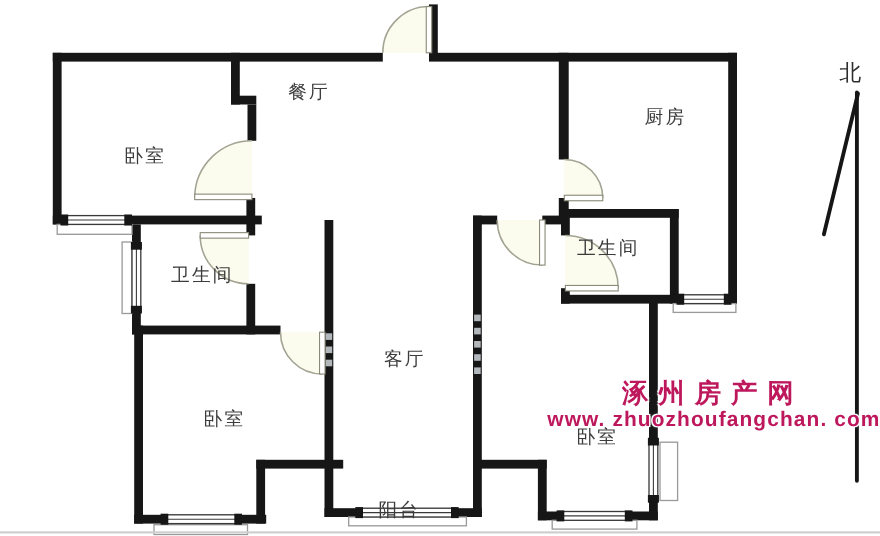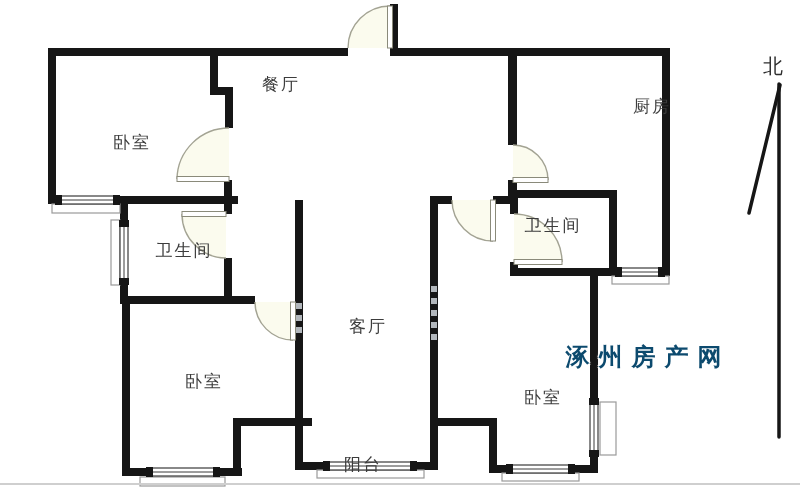--- a/index.html
+++ b/index.html
@@ -5,21 +5,21 @@
   html,body{margin:0;padding:0;background:#ffffff;}
   .stage{position:relative;width:800px;height:487px;background:#ffffff;overflow:hidden;
          font-family:"Liberation Serif", serif;}
   #plan-svg{position:absolute;left:0;top:0;}
   .room-label{position:absolute;transform:translate(-50%,-50%);
               font-size:17px;color:#3c3c3c;letter-spacing:2px;white-space:nowrap;
               font-family:"Liberation Serif", serif;}
   .compass-label{position:absolute;transform:translate(-50%,-50%);
                  font-size:20px;color:#2e2e2e;letter-spacing:0;
                  font-family:"Liberation Serif", serif;}
-  .wm{position:absolute;transform:translate(-50%,-50%);font-weight:bold;color:#0c4a6e;
+  .wm{position:absolute;transform:translate(-50%,-50%);font-weight:bold;color:#be185d;
       white-space:nowrap;font-family:"Liberation Sans", sans-serif;
       text-shadow:-1px -1px 0 #fff,1px -1px 0 #fff,-1px 1px 0 #fff,1px 1px 0 #fff,0 0 3px #fff;}
   .wm-line1{font-size:24px;letter-spacing:9px;}
   .wm-line2{font-size:19px;letter-spacing:1px;}
 </style>
 </head>
 <body>
 
 <div class="stage">
   <svg id="plan-svg" width="800" height="487" viewBox="0 0 800 487">
@@ -122,24 +122,25 @@
       <line x1="148" y1="472" x2="218" y2="472" stroke="#3a3a3a" stroke-width="1"></line>
       <rect x="146" y="467" width="7" height="10" fill="#161616"></rect>
       <rect x="213" y="467" width="7" height="10" fill="#161616"></rect>
       <line x1="779" y1="84" x2="779" y2="437" stroke="#161616" stroke-width="3.5" stroke-linecap="round"></line>
       <line x1="749" y1="213" x2="780" y2="85" stroke="#161616" stroke-width="3.5" stroke-linecap="round"></line>
       <rect x="0" y="483" width="800" height="2" fill="#cfcfcf"></rect>
     </svg>
 
   <span class="room-label" style="left: 132px; top: 142px;">卧室</span>
   <span class="room-label" style="left: 281px; top: 84px;">餐厅</span>
-  <span class="room-label" style="left: 605px; top: 106px; margin-left: 47px;">厨房</span>
+  <span class="room-label" style="left: 605px; top: 106px;">厨房</span>
   <span class="room-label" style="left: 184px; top: 250px;">卫生间</span>
   <span class="room-label" style="left: 553px; top: 225px;">卫生间</span>
   <span class="room-label" style="left: 368px; top: 326px; font-family: Liberation Mono, monospace;">客厅</span>
   <span class="room-label" style="left: 204px; top: 381px;">卧室</span>
   <span class="room-label" style="left: 543px; top: 397px;">卧室</span>
   <span class="room-label" style="left: 363px; top: 464px;">阳台</span>
 
   <span class="compass-label" style="left: 773px; top: 66px;">北</span>
 
   <div class="wm wm-line1" style="left: 648px; top: 357px;">涿州房产网</div>
+  <div class="wm wm-line2" style="left: 649px; top: 382px;">www. zhuozhoufangchan. com</div>
 </div>
 
 </body></html>

